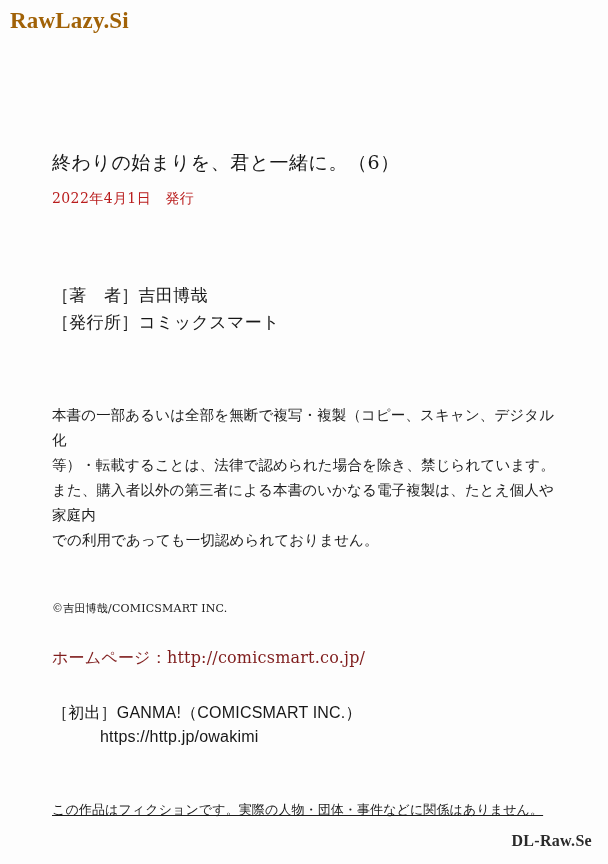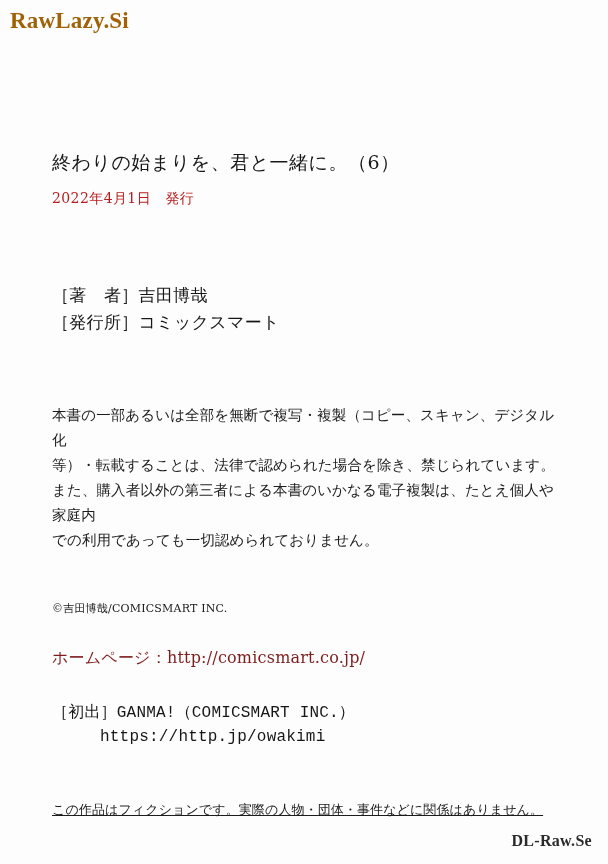--- a/index.html
+++ b/index.html
@@ -102,21 +102,21 @@
   .homepage {
     margin-top: 32px;
     font-family: "DejaVu Serif", serif;
     font-size: 16px;
     color: #7f1d1d;
     letter-spacing: 0.2px;
   }
 
   .source {
     margin-top: 32px;
-    font-family: Liberation Mono, monospace;
+    font-family: Liberation Sans, sans-serif;
     font-size: 16px;
     color: #171717;
     letter-spacing: 0.2px;
     line-height: 1.5;
   }
   .source .indent {
     display: block;
     padding-left: 48px;
   }
 

